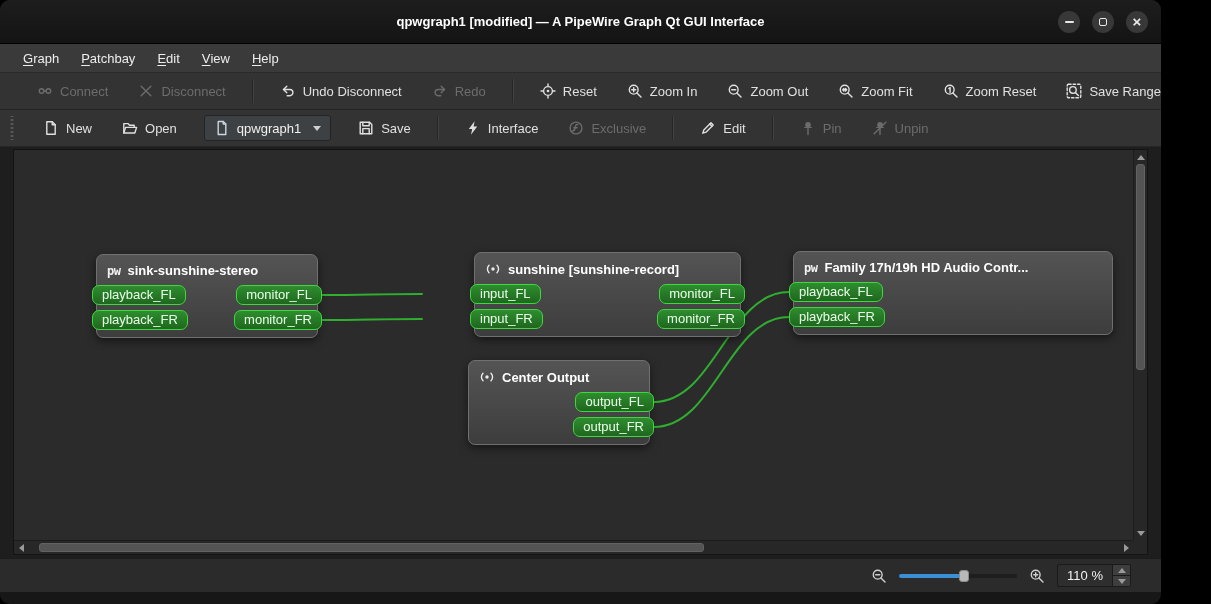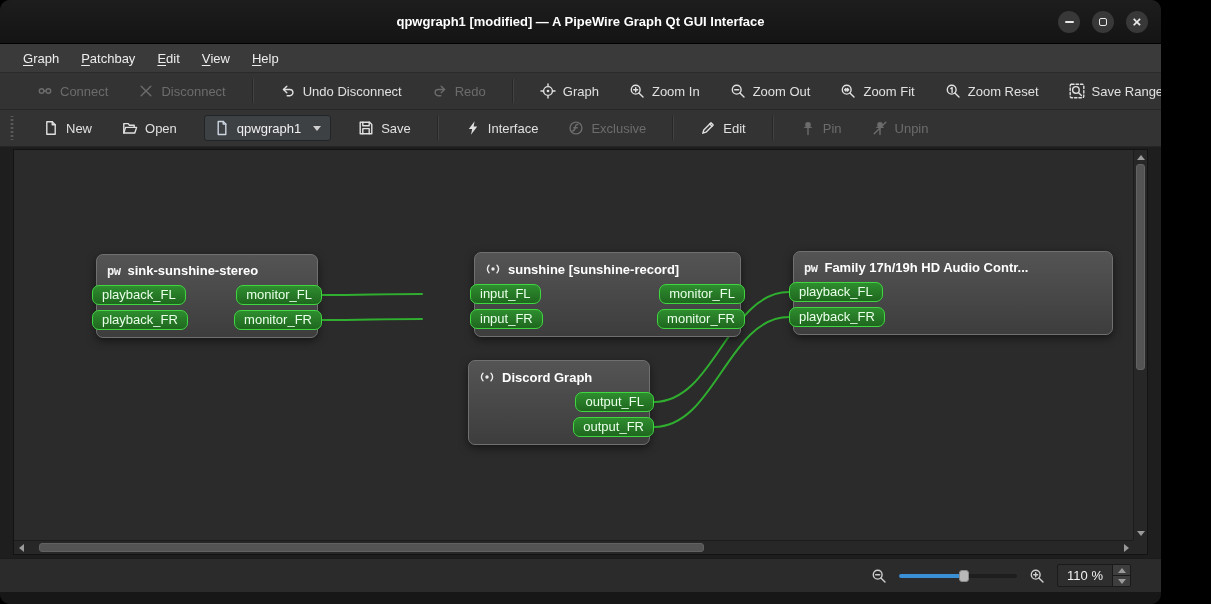--- a/index.html
+++ b/index.html
@@ -166,21 +166,21 @@
       </div>
       <div class="tb-sep"></div>
       <div class="tb-btn">
         <span class="ticon">
           <svg viewBox="0 0 16 16" fill="none" stroke="currentColor" stroke-width="1.4" stroke-linecap="round" stroke-linejoin="round">
             <circle cx="8" cy="8" r="4.4"></circle>
             <circle cx="8" cy="8" r="1.3" fill="currentColor" stroke="none"></circle>
             <path d="M8 1v2.1M8 12.9V15M1 8h2.1M12.9 8H15"></path>
           </svg>
         </span>
-        <span>Graph</span>
+        <span>Reset</span>
       </div>
       <div class="tb-btn">
         <span class="ticon">
           <svg viewBox="0 0 16 16" fill="none" stroke="currentColor" stroke-width="1.4" stroke-linecap="round" stroke-linejoin="round">
             <circle cx="6.7" cy="6.7" r="4.4"></circle>
             <path d="M9.9 9.9 14 14"></path>
             <path d="M4.7 6.7h4M6.7 4.7v4"></path>
           </svg>
         </span>
         <span>Zoom In</span>
@@ -378,21 +378,21 @@
             </div>
           </div>
           <div class="node" style="left: 454px; top: 210px; width: 182px;">
             <div class="node-header">
               <span class="ticon node-ic">
                 <svg viewBox="0 0 16 16" fill="none" stroke="currentColor" stroke-width="1.4" stroke-linecap="round" stroke-linejoin="round">
                   <circle cx="8" cy="8" r="1.7" fill="currentColor" stroke="none"></circle>
                   <path d="M4 4.2a5.4 5.4 0 0 0 0 7.6M12 4.2a5.4 5.4 0 0 1 0 7.6"></path>
                 </svg>
               </span>
-              <span class="node-title">Discord Graph</span>
+              <span class="node-title">Center Output</span>
             </div>
             <div class="node-ports">
               <div class="ports-col in"></div>
               <div class="ports-col out">
                 <div class="port out">output_FL</div>
                 <div class="port out">output_FR</div>
               </div>
             </div>
           </div>
         </div>

